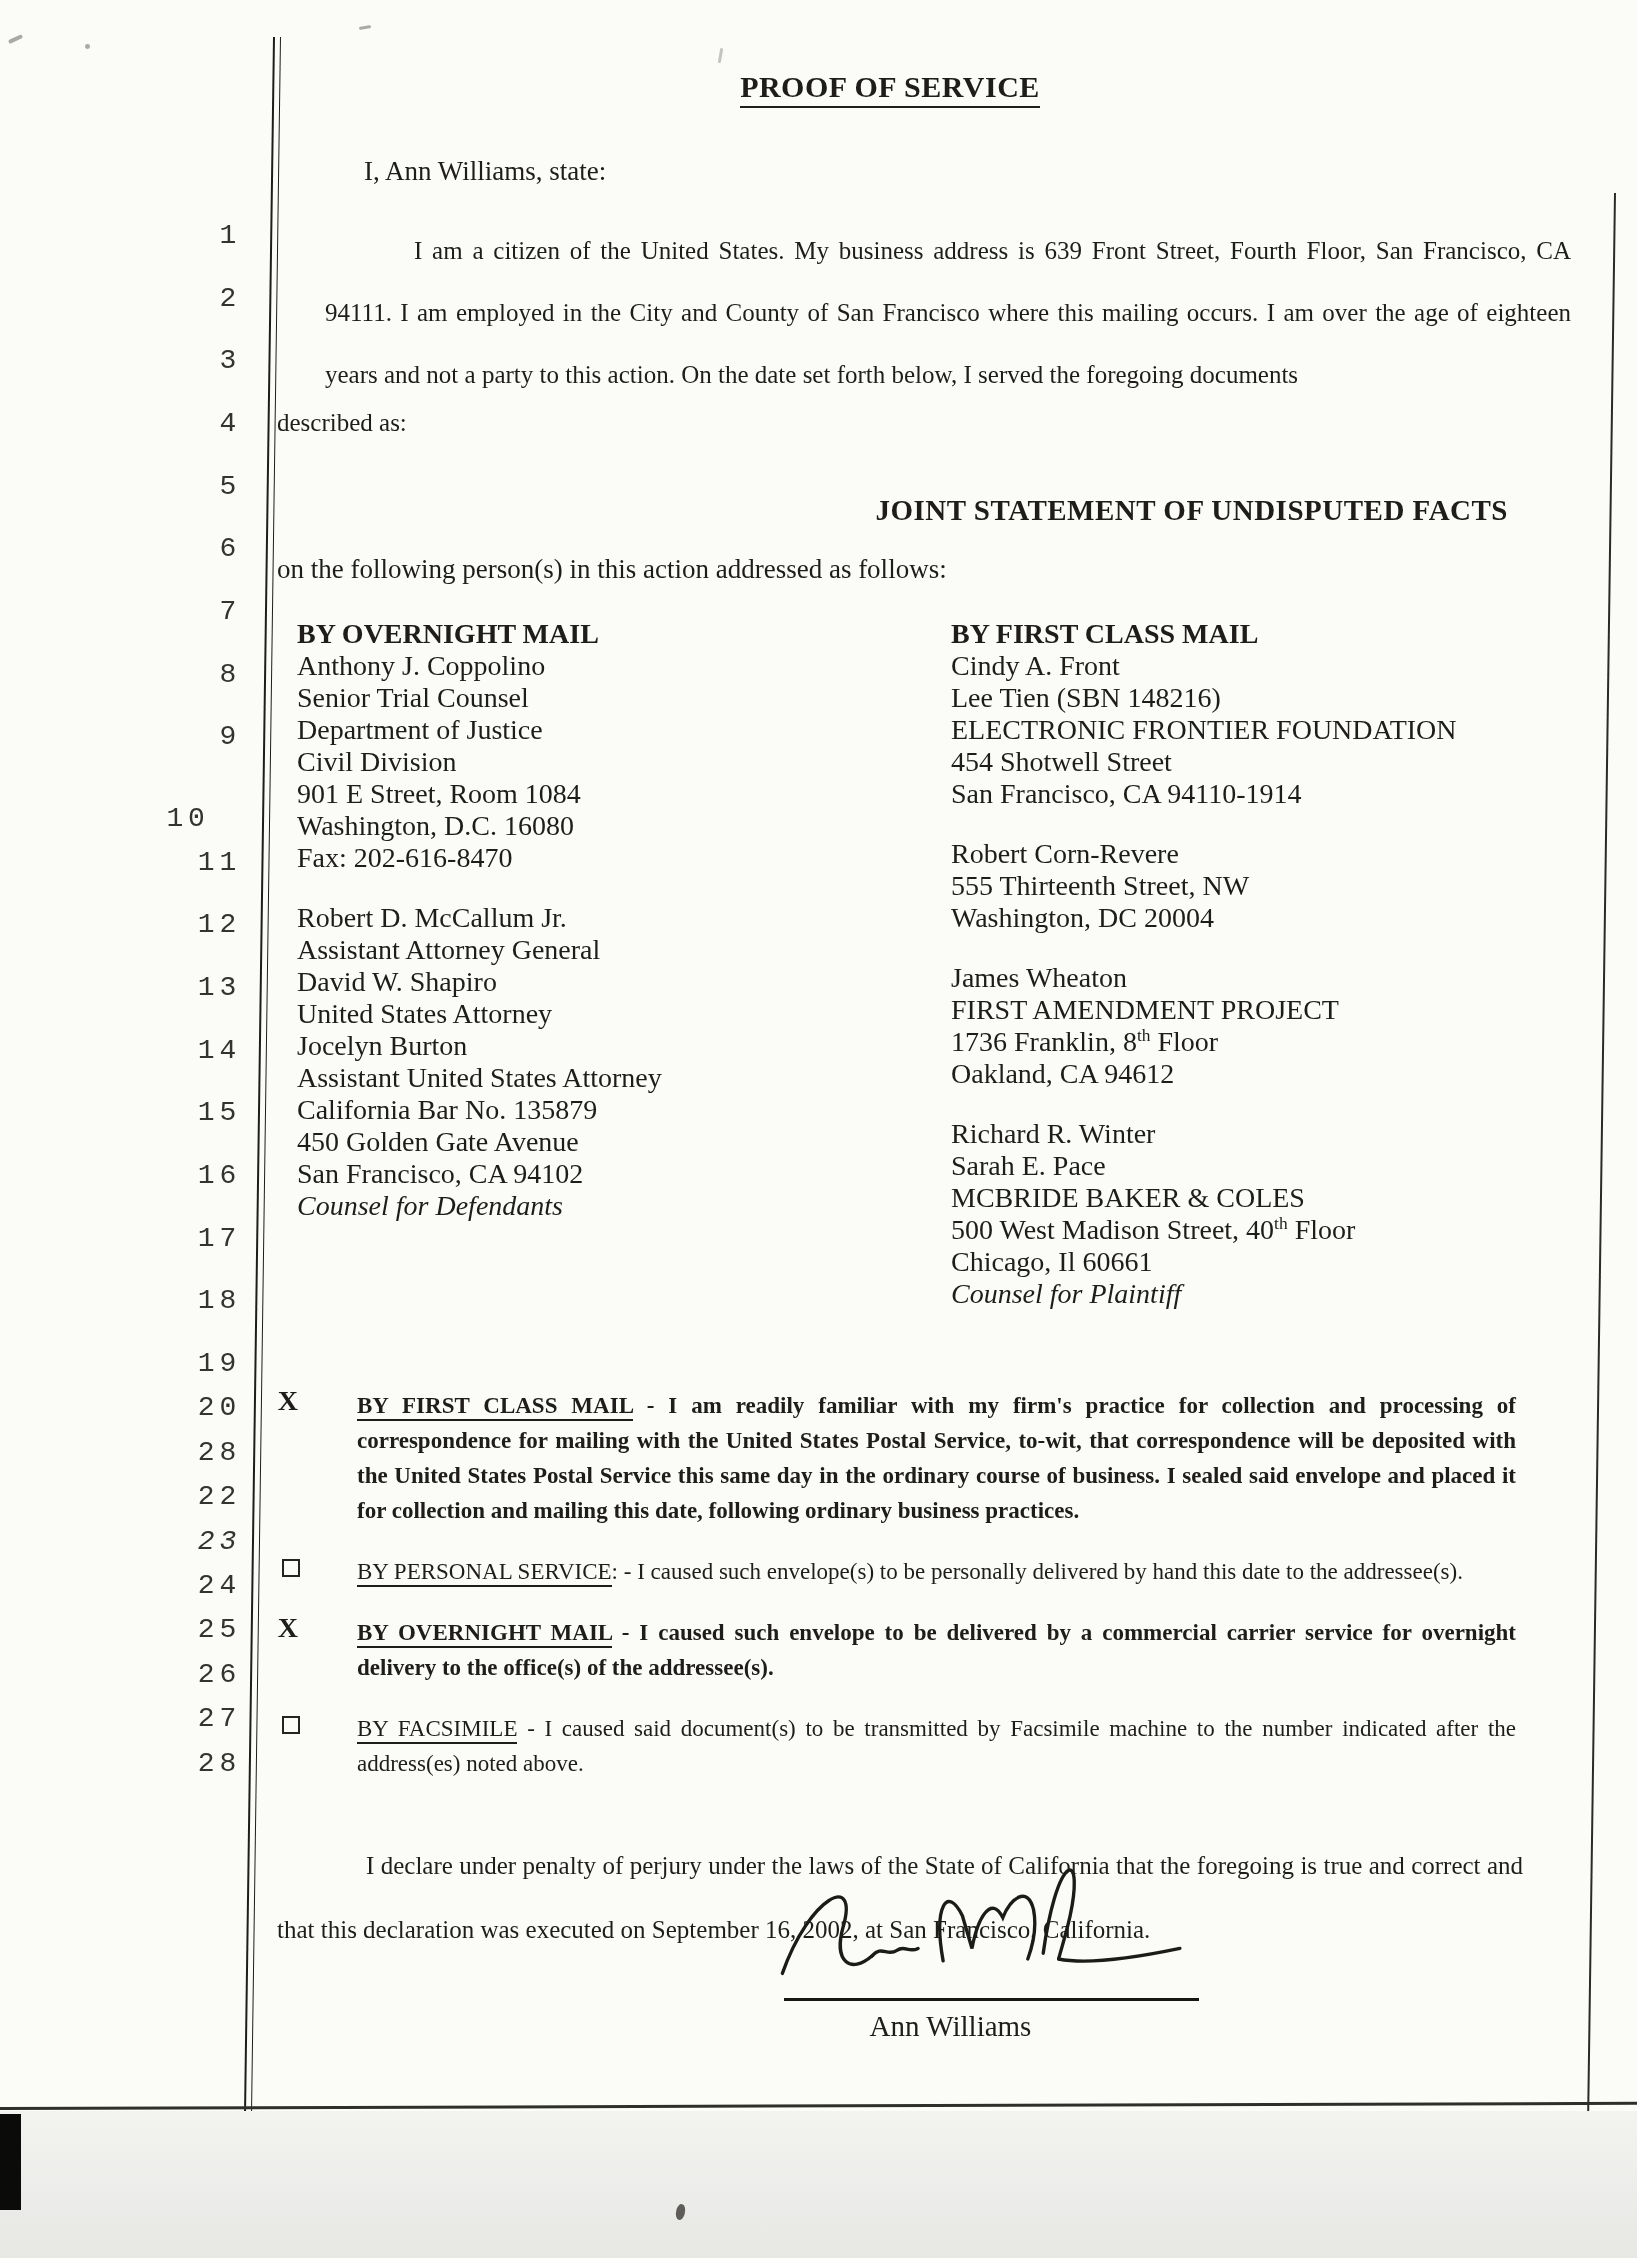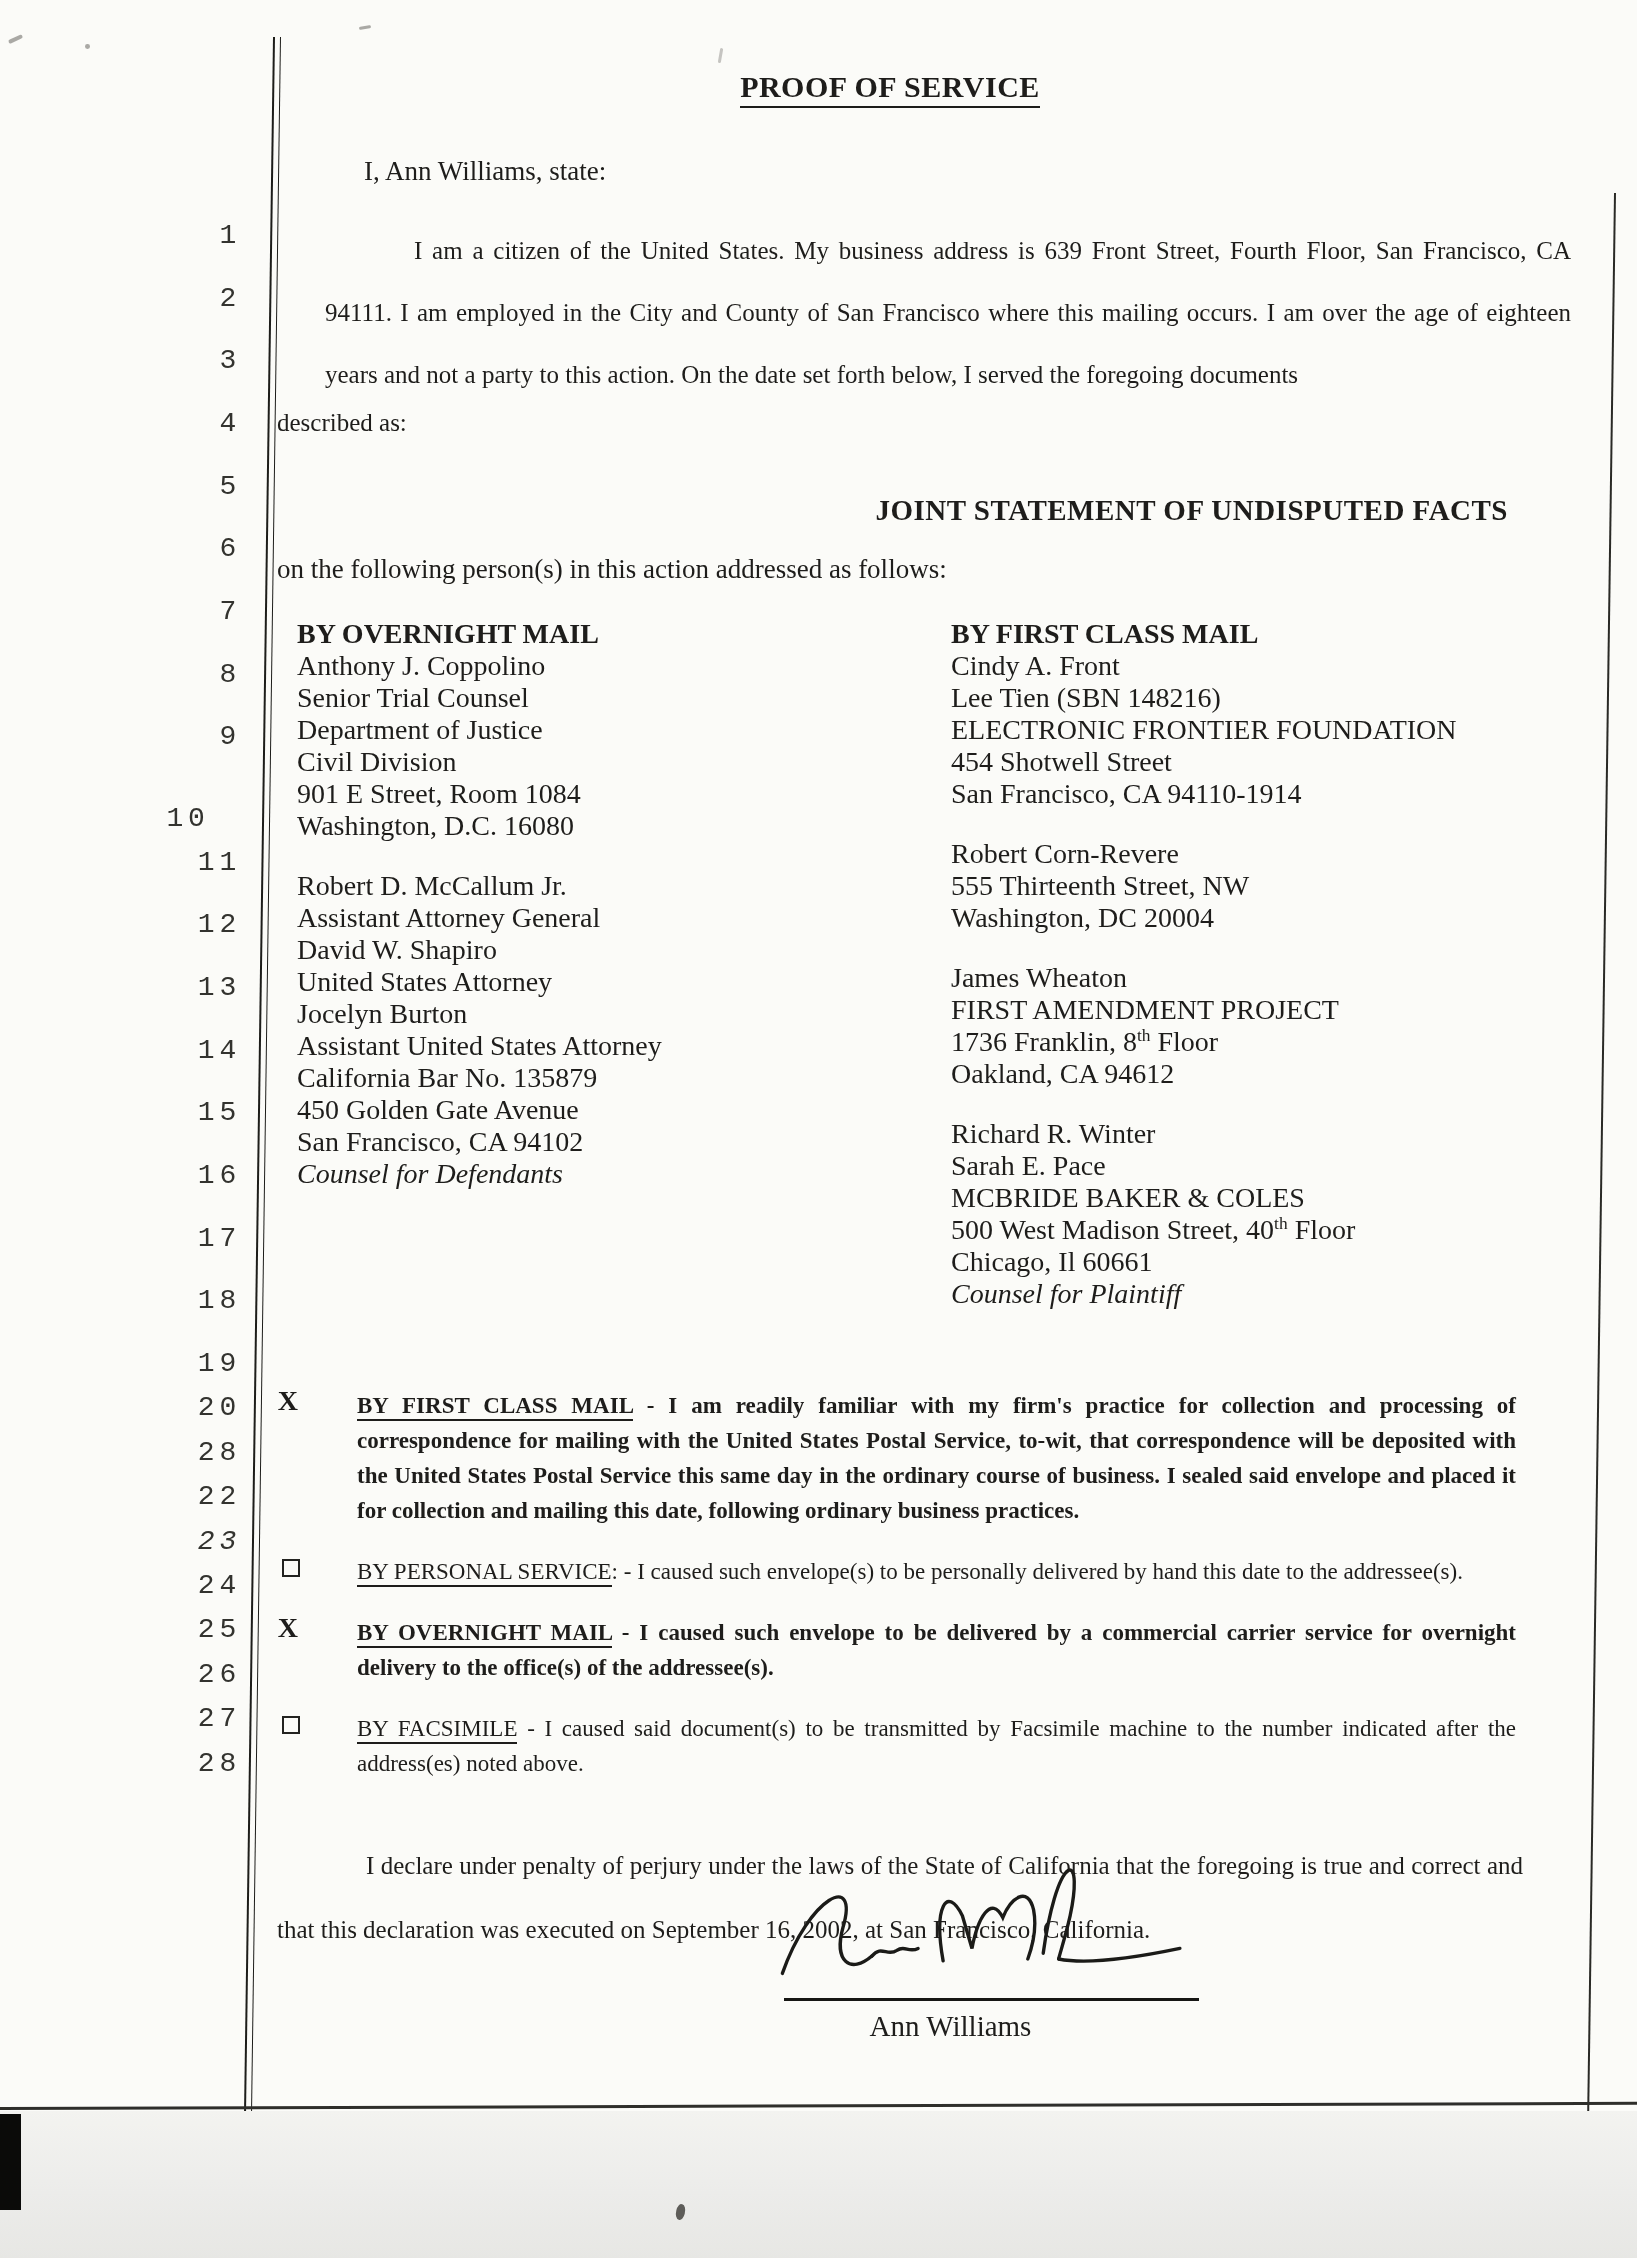--- a/index.html
+++ b/index.html
@@ -106,20 +106,21 @@
 
   <div id="addr-left" class="addr-col addr-left">
       <div class="addr-block">
         <div class="addr-heading">BY OVERNIGHT MAIL</div>
         <div class="addr-line">Anthony J. Coppolino</div>
         <div class="addr-line">Senior Trial Counsel</div>
         <div class="addr-line">Department of Justice</div>
         <div class="addr-line">Civil Division</div>
         <div class="addr-line">901 E Street, Room 1084</div>
         <div class="addr-line">Washington, D.C. 16080</div>
+        <div class="addr-line">Fax: 202-616-8470</div>
       </div>
       <div class="addr-block">
         <div class="addr-line">Robert D. McCallum Jr.</div>
         <div class="addr-line">Assistant Attorney General</div>
         <div class="addr-line">David W. Shapiro</div>
         <div class="addr-line">United States Attorney</div>
         <div class="addr-line">Jocelyn Burton</div>
         <div class="addr-line">Assistant United States Attorney</div>
         <div class="addr-line">California Bar No. 135879</div>
         <div class="addr-line">450 Golden Gate Avenue</div>

